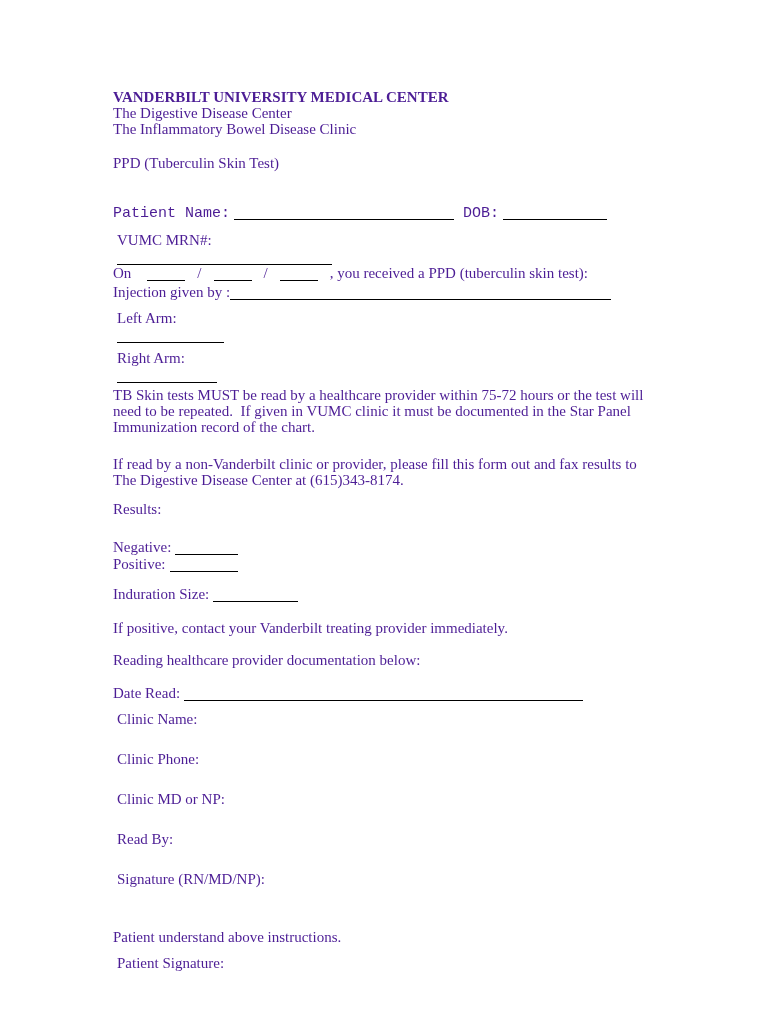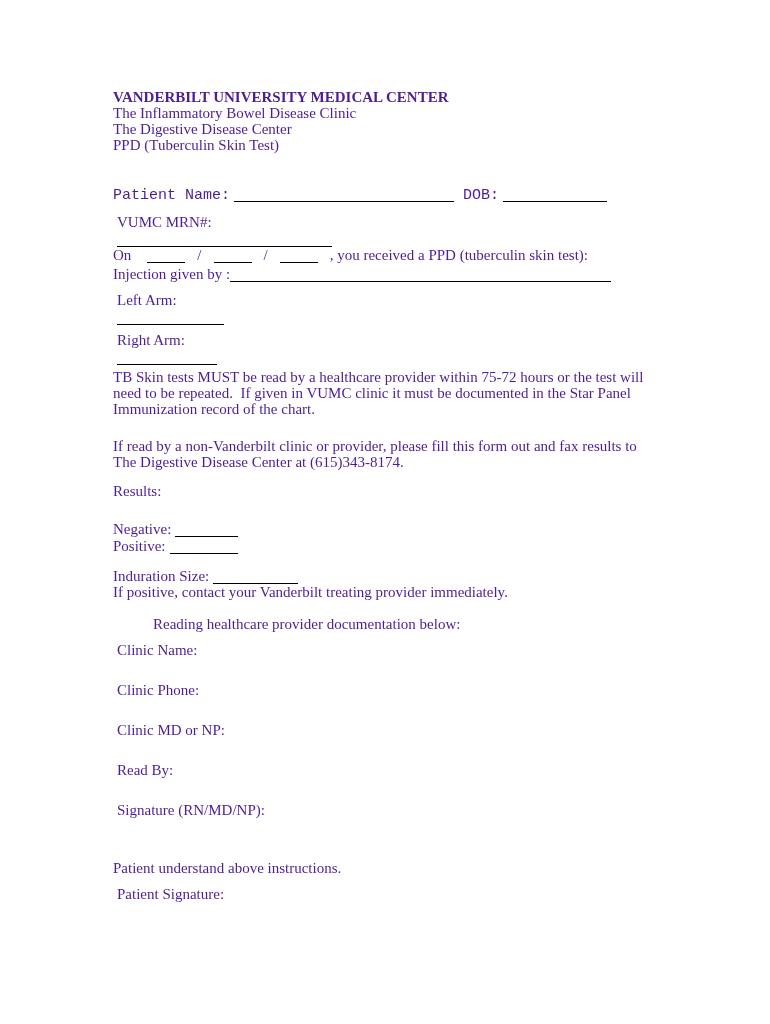--- a/index.html
+++ b/index.html
@@ -60,35 +60,35 @@
   .rw498 { width: 498px; }
   .rw470 { width: 470px; }
   .rw474 { width: 474px; }
 
   
   .mt7  { margin-top: 7px; }
   .mt9  { margin-top: 2px; }
   .mt10 { margin-top: 10px; flex-direction: column; }
   .mt13 { margin-top: 13px; }
   .mt15 { margin-top: 2px; gap: 12px; }
-  .mt16 { margin-top: 16px; margin-left: 40px; }
-  .mt18 { }
+  .mt16 { margin-top: 16px; }
+  .mt18 { margin-top: 18px; }
   .mt21 { margin-top: 21px; }
   .mt28 { margin-top: 28px; }
   .mt32 { margin-top: 32px; font-family: Liberation Mono, monospace; }
 </style>
 </head>
 <body>
 
 <div class="page">
   <div class="content">
 
     <div class="line bold">VANDERBILT UNIVERSITY MEDICAL CENTER</div>
+    <div class="line">The Digestive Disease Center</div>
     <div class="line">The Inflammatory Bowel Disease Clinic</div>
-    <div class="line">The Digestive Disease Center</div>
     <div class="line mt18">PPD (Tuberculin Skin Test)</div>
 
     <div class="row rw494 mt32">
       <span class="lbl">Patient Name:</span>
       <span class="blank w220"></span>
       <span class="lbl gap-left">DOB:</span>
       <span class="blank fill"></span>
     </div>
 
     <div class="row mt10">
@@ -139,20 +139,24 @@
 
     <div class="row mt13">
       <span class="lbl">Induration Size:</span>
       <span class="blank w85"></span>
     </div>
 
     <div class="line mt18">If positive, contact your Vanderbilt treating provider immediately.</div>
 
     <div class="line mt16">Reading healthcare provider documentation below:</div>
 
+    <div class="row rw470 mt16">
+      <span class="lbl">Date Read:</span>
+      <span class="blank fill"></span>
+    </div>
 
     <div class="row rw470 mt10">
       <span class="lbl">Clinic Name:</span>
       <span class="blank fill"></span>
     </div>
 
     <div class="row rw470 mt10">
       <span class="lbl">Clinic Phone:</span>
       <span class="blank fill"></span>
     </div>

